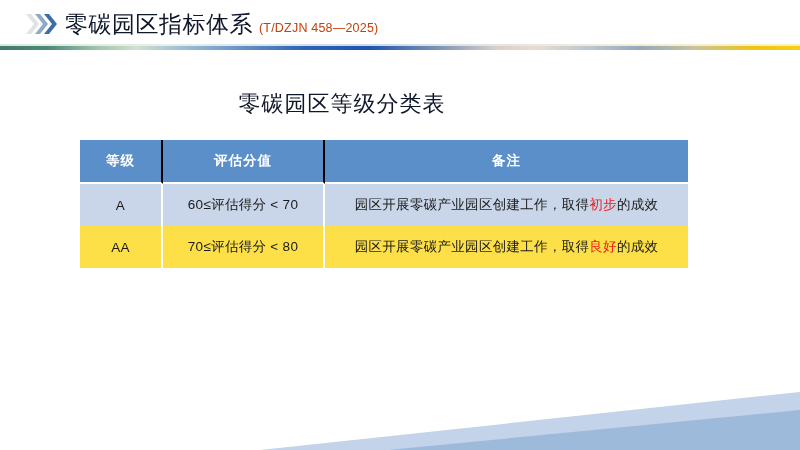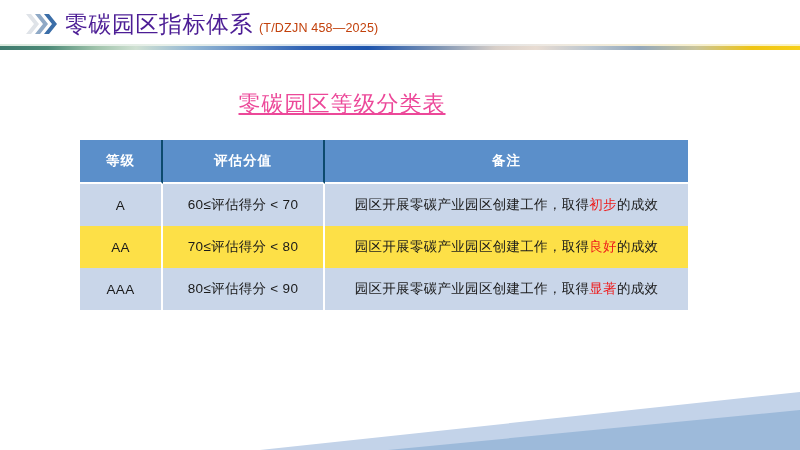--- a/index.html
+++ b/index.html
@@ -97,23 +97,22 @@
   }
 
   
   #table-title {
     position: absolute;
     left: 0;
     top: 89px;
     width: 684px;
     text-align: center;
     font-size: 22px;
-    color: #ec4899;
+    color: #0f172a;
     letter-spacing: 1px;
-    text-decoration: underline;
   }
 
   
   #grade-table {
     position: absolute;
     left: 80px;
     top: 140px;
     width: 608px;
     border-collapse: separate;
     border-spacing: 0;
@@ -123,21 +122,21 @@
   #grade-table col.c-score { width: 162px; }
   #grade-table col.c-note  { width: 363px; }
 
   #grade-table th {
     height: 44px;
     background: #5b8fca;
     color: #ffffff;
     font-size: 13.5px;
     font-weight: bold;
     letter-spacing: 1px;
-    border-right: 2px solid #0c4a6e;
+    border-right: 2px solid #000000;
     border-bottom: 2px solid #ffffff;
     text-align: center;
     vertical-align: middle;
   }
   #grade-table th.last { border-right: none; font-family: Liberation Mono, monospace; }
 
   #grade-table td {
     height: 42px;
     font-size: 13.5px;
     color: #1a1a1a;
@@ -189,21 +188,21 @@
     </svg>
     <svg class="chevron" viewBox="0 0 13 22">
       <polygon points="0,1 8,11 0,21 5,21 13,11 5,1" fill="#8fa9c6"></polygon>
     </svg>
     <svg class="chevron" viewBox="0 0 13 22">
       <polygon points="0,1 8,11 0,21 5,21 13,11 5,1" fill="#3b6ea8"></polygon>
     </svg>
   </div>
 
   <div id="header-title-wrap">
-    <span id="header-title" style="color: #4c1d95; text-align: center;">零碳园区指标体系</span>
+    <span id="header-title" style="color: #0f172a; text-align: center;">零碳园区指标体系</span>
     <span id="header-subtitle" style="color: #c2410c;">(T/DZJN 458—2025)</span>
   </div>
 
 </div>
 
 <div id="header-rule-soft"></div>
 <div id="header-rule"></div>
 
 <div id="table-title">零碳园区等级分类表</div>
 
@@ -224,25 +223,20 @@
   <tr class="row-odd">
         <td>A</td>
         <td class="nowrap">60≤评估得分 &lt; 70</td>
         <td class="last note-cell nowrap"><span>园区开展零碳产业园区创建工作，取得</span><span class="hl">初步</span><span>的成效</span></td>
       </tr>
       <tr class="row-even">
         <td>AA</td>
         <td class="nowrap">70≤评估得分 &lt; 80</td>
         <td class="last note-cell nowrap"><span>园区开展零碳产业园区创建工作，取得</span><span class="hl">良好</span><span>的成效</span></td>
       </tr>
-      <tr class="row-odd">
-        <td>AAA</td>
-        <td class="nowrap">80≤评估得分 &lt; 90</td>
-        <td class="last note-cell nowrap"><span>园区开展零碳产业园区创建工作，取得</span><span class="hl">显著</span><span>的成效</span></td>
-      </tr>
     </tbody>
 </table>
 
 <div id="deco-wrap">
   <svg id="deco-light" viewBox="0 0 800 70" preserveAspectRatio="none">
     <polygon id="tri-light" points="260,70 800,12 800,70" fill="#c3d3e9"></polygon>
     <polygon id="tri-dark" points="388,70 800,30 800,70" fill="#9dbada"></polygon>
   </svg>
 </div>
 

